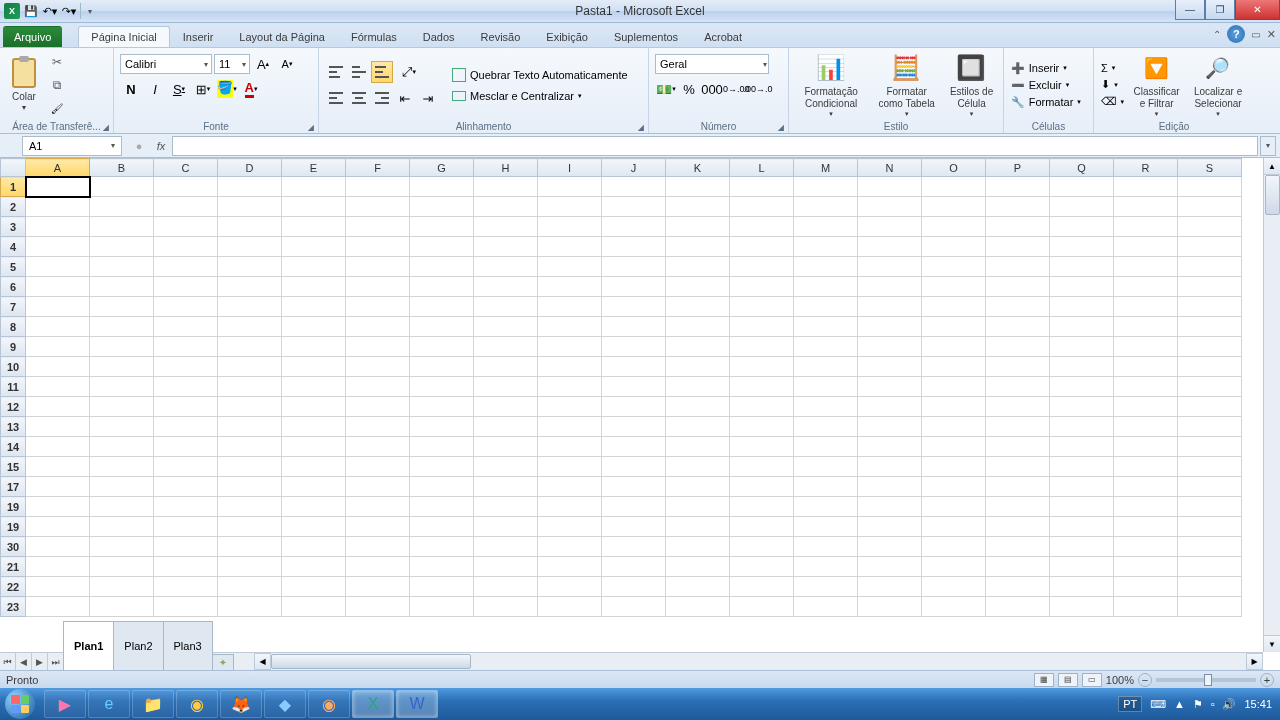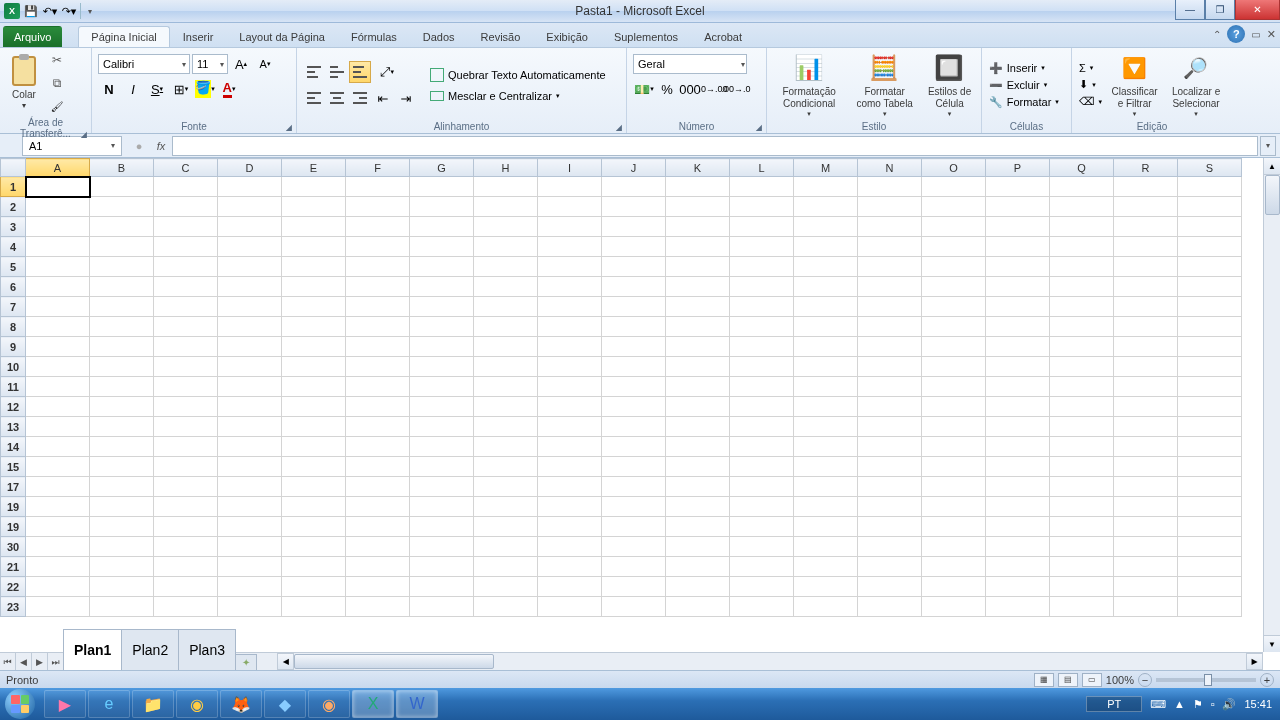--- a/index.html
+++ b/index.html
@@ -59,21 +59,21 @@
 .col-h.sel { background: linear-gradient(to bottom, #ffe9a6, #ffd76a); border-color: #d6a94a; }
 .row-h { width: 25px; background: linear-gradient(to bottom, #f3f6fb, #dde6f1); border: 1px solid #b6c4d4; text-align: center; font-size: 11px; color: #333; }
 .row-h.sel { background: linear-gradient(to bottom, #ffe9a6, #ffd76a); border-color: #d6a94a; }
 td.cell { border: 1px solid #d4d4d4; height: 20px; font-size: 11px; }
 td.cell.active { outline: 2px solid #000; outline-offset: -1px; }
 .sheet-vscroll { position: absolute; right: 0; top: 0; bottom: 18px; width: 17px; background: #e9eef5; border-left: 1px solid #c0cbd8; }
 .sheet-hscroll-area { position: absolute; bottom: 0; left: 0; right: 17px; height: 18px; display: flex; background: #e9eef5; border-top: 1px solid #c0cbd8; }
 .tab-nav { display: flex; }
 .tab-nav-btn { width: 16px; height: 18px; border-right: 1px solid #c0cbd8; display: flex; align-items: center; justify-content: center; font-size: 9px; color: #555; }
 .sheet-tabs { display: flex; align-items: flex-end; }
-.sheet-tab { padding: 12px 10px; font-size: 14px; background: #dfe7f1; border: 1px solid #a8b8cb; border-bottom: none; margin-left: -1px; cursor: pointer; }
+.sheet-tab { padding: 18px 10px; font-size: 11px; background: #dfe7f1; border: 1px solid #a8b8cb; border-bottom: none; margin-left: -1px; cursor: pointer; }
 .sheet-tab.active { background: #fff; font-weight: bold; }
 .sheet-tab.new { padding: 2px 6px; font-size: 10px; color: #8a6; }
 .hscroll-track { flex: 1; margin-left: 20px; background: #e9eef5; display: flex; align-items: center; }
 .hscroll-btn { width: 17px; height: 17px; border: 1px solid #c0cbd8; display: flex; align-items: center; justify-content: center; font-size: 8px; background: linear-gradient(#f3f6fb, #dde6f1); }
 .hscroll-thumb { flex: 0 0 200px; height: 15px; background: linear-gradient(#f3f6fb, #cdd9e8); border: 1px solid #a8b8cb; border-radius: 2px; }
 
 
 .statusbar { position: absolute; bottom: 32px; left: 0; right: 0; height: 18px; background: linear-gradient(to bottom, #dce7f5, #c8d9ee); border-top: 1px solid #a9bfd6; display: flex; align-items: center; font-size: 11px; color: #3b3b3b; padding: 0 6px; }
 .statusbar .right { margin-left: auto; display: flex; align-items: center; gap: 4px; }
 .view-btn { width: 20px; height: 14px; border: 1px solid #9fb1c6; background: #eef3fa; display: flex; align-items: center; justify-content: center; font-size: 8px; }
@@ -82,21 +82,21 @@
 
 
 .taskbar { position: absolute; bottom: 0; left: 0; right: 0; height: 32px; background: linear-gradient(to bottom, #4f9ae0 0%, #2b6fb5 40%, #1e5a9b 100%); display: flex; align-items: center; }
 .start-orb { width: 40px; height: 32px; display: flex; align-items: center; justify-content: center; }
 .start-orb .orb { width: 30px; height: 30px; border-radius: 50%; background: radial-gradient(circle at 30% 30%, #8fd1ff, #1a5fa0); display: grid; grid-template: 1fr 1fr / 1fr 1fr; gap: 1px; padding: 6px; }
 .start-orb .orb span { border-radius: 1px; }
 .tb-items { display: flex; gap: 2px; margin-left: 4px; }
 .tb-item { width: 42px; height: 28px; border: 1px solid rgba(255,255,255,0.2); border-radius: 2px; display: flex; align-items: center; justify-content: center; font-size: 16px; color: #fff; background: rgba(255,255,255,0.05); }
 .tb-item.active { background: rgba(255,255,255,0.25); box-shadow: inset 0 0 4px rgba(255,255,255,0.5); }
 .tray { margin-left: auto; display: flex; align-items: center; gap: 8px; padding-right: 8px; color: #fff; font-size: 11px; }
-.tray .lang { background: rgba(0,0,0,0.2); padding: 1px 20px; border: 1px solid rgba(255,255,255,0.3); }
+.tray .lang { background: rgba(0,0,0,0.2); padding: 1px 4px; border: 1px solid rgba(255,255,255,0.3); }
 
 
 .i-clipboard { width: 24px; height: 30px; background: #f5e0a0; border: 2px solid #c09040; border-radius: 3px; position: relative; }
 .i-clipboard::before { content: ''; position: absolute; top: -4px; left: 5px; width: 10px; height: 6px; background: #aaa; border-radius: 2px; }
 .i-scissors::before { content: '✂'; font-size: 12px; color: #555; }
 .i-copy::before { content: '⧉'; font-size: 12px; color: #555; }
 .i-brush::before { content: '🖌'; font-size: 10px; }
 .align-i { width: 14px; height: 12px; display: flex; flex-direction: column; justify-content: space-between; }
 .align-i span { height: 2px; background: #555; }
 .wrap-icon { width: 14px; height: 14px; border: 1px solid #4a7; display: inline-block; position: relative; }
@@ -142,21 +142,21 @@
     <span style="font-size:10px;color:#555;">⌃</span>
     <div class="help-circle">?</div>
     <span style="font-size:10px;color:#555;">▭</span>
     <span style="font-size:11px;color:#555;">✕</span>
   </div>
 </div>
 
 
 <div class="ribbon">
 
-  <div class="group" style="width:92px;">
+  <div class="group" style="width:114px;">
     <div class="group-body">
       <div class="big-btn">
         <div class="bicon">
             <div class="i-clipboard"></div>
           </div>
         <span>Colar</span>
           <span style="font-size:8px;">▾</span>
       </div>
       <div class="small-col">
         <div class="small-btn i-scissors"></div>

